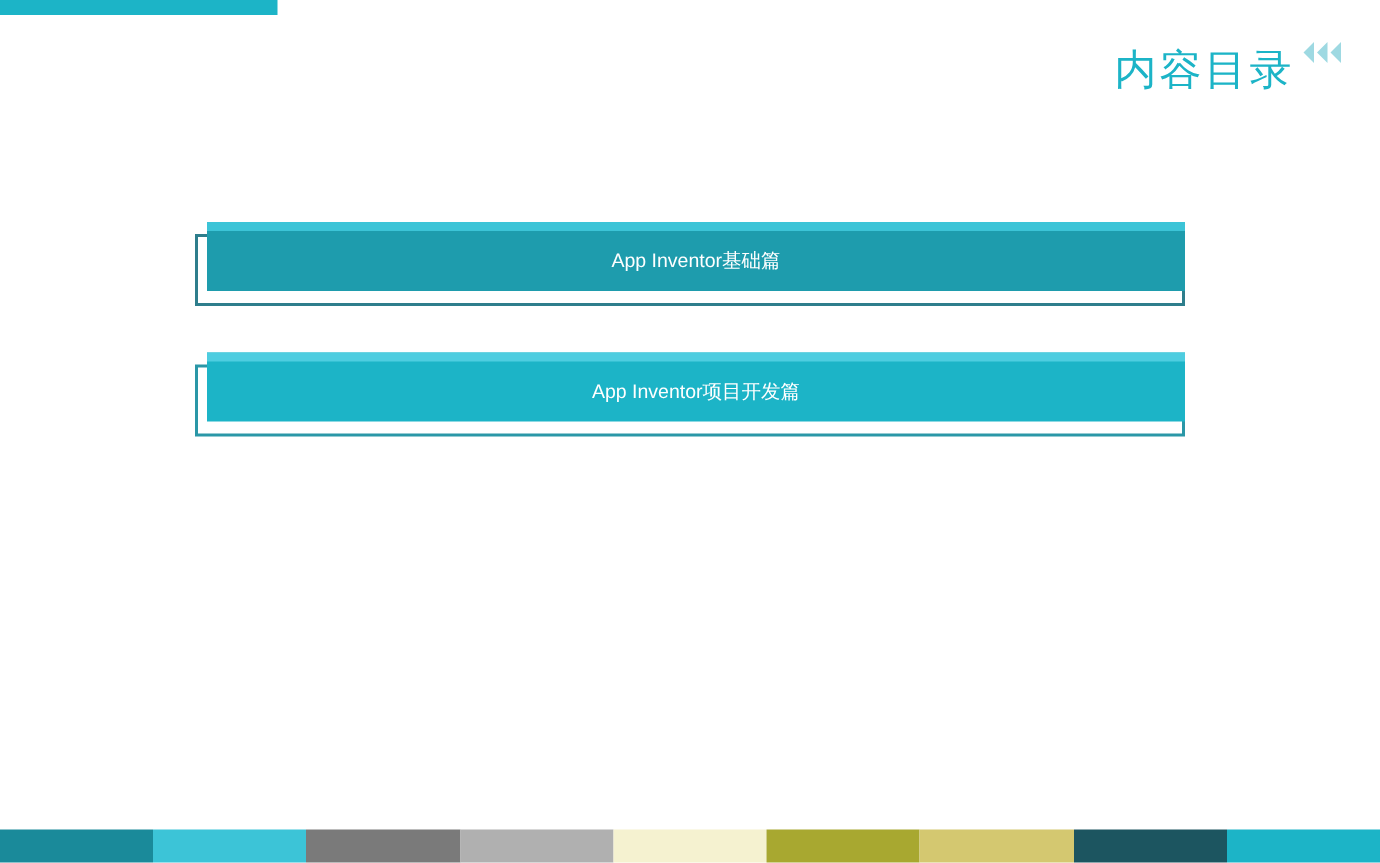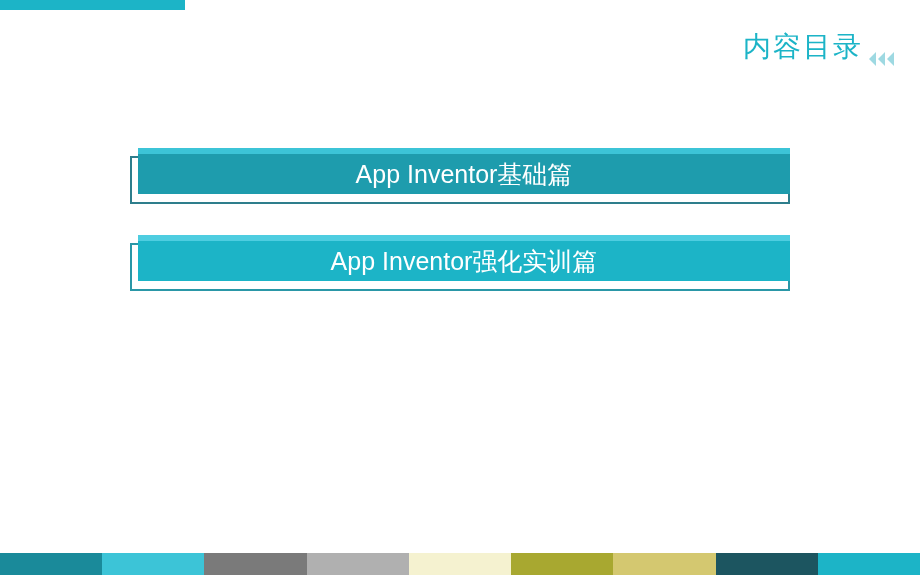--- a/index.html
+++ b/index.html
@@ -24,21 +24,21 @@
       width: 185px;
       height: 10px;
       background: #1cb4c7;
     }
     
     .header {
       position: absolute;
       top: 28px;
       right: 24px;
       display: flex;
-      align-items: flex-end;
+      align-items: flex-start;
       gap: 6px;
     }
     
     .header-title {
       color: #1cb4c7;
       font-size: 28px;
       font-weight: 400;
       letter-spacing: 2px;
     }
     
@@ -92,21 +92,21 @@
     .item-bar {
       position: absolute;
       top: 0;
       left: 8px;
       width: calc(100% - 8px);
       height: 46px;
       display: flex;
       align-items: center;
       justify-content: center;
       color: #ffffff;
-      font-size: 25px;
+      font-size: 13px;
     }
     
     .item-1 .item-shadow {
       border-color: #2e7e8c;
     }
     
     .item-1 .item-bar {
       background: #1e9cad;
       border-top: 6px solid #3cc4d7;
     }
@@ -172,21 +172,21 @@
     <div class="item-shadow"></div>
     <div class="item-bar">
       <span>App Inventor基础篇</span>
     </div>
   </div>
 
 
   <div class="item item-3">
     <div class="item-shadow"></div>
     <div class="item-bar">
-      <span>App Inventor强化实训篇</span>
+      <span>App Inventor项目开发篇</span>
     </div>
   </div>
 </div>
 
 <div class="footer">
   <div class="footer-block fb1"></div>
   <div class="footer-block fb2"></div>
   <div class="footer-block fb3"></div>
   <div class="footer-block fb4"></div>
   <div class="footer-block fb5"></div>

